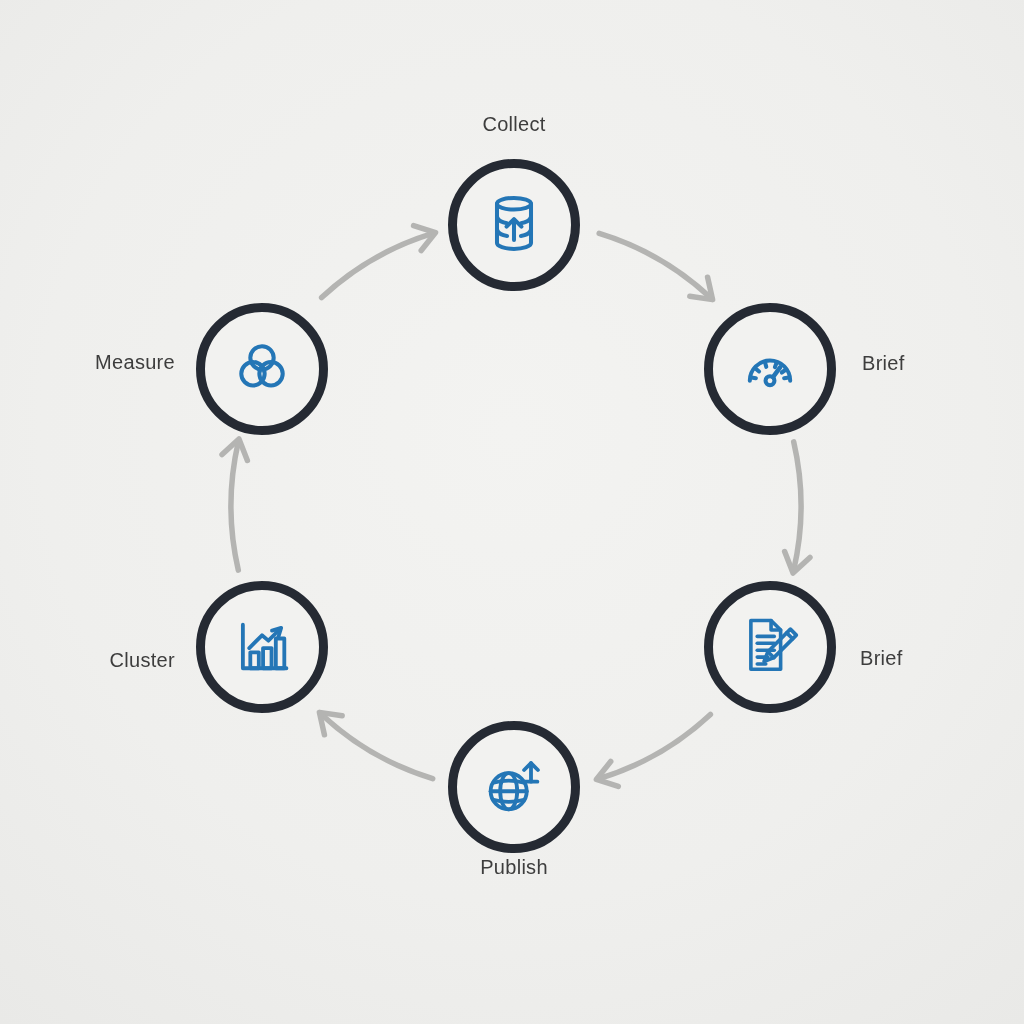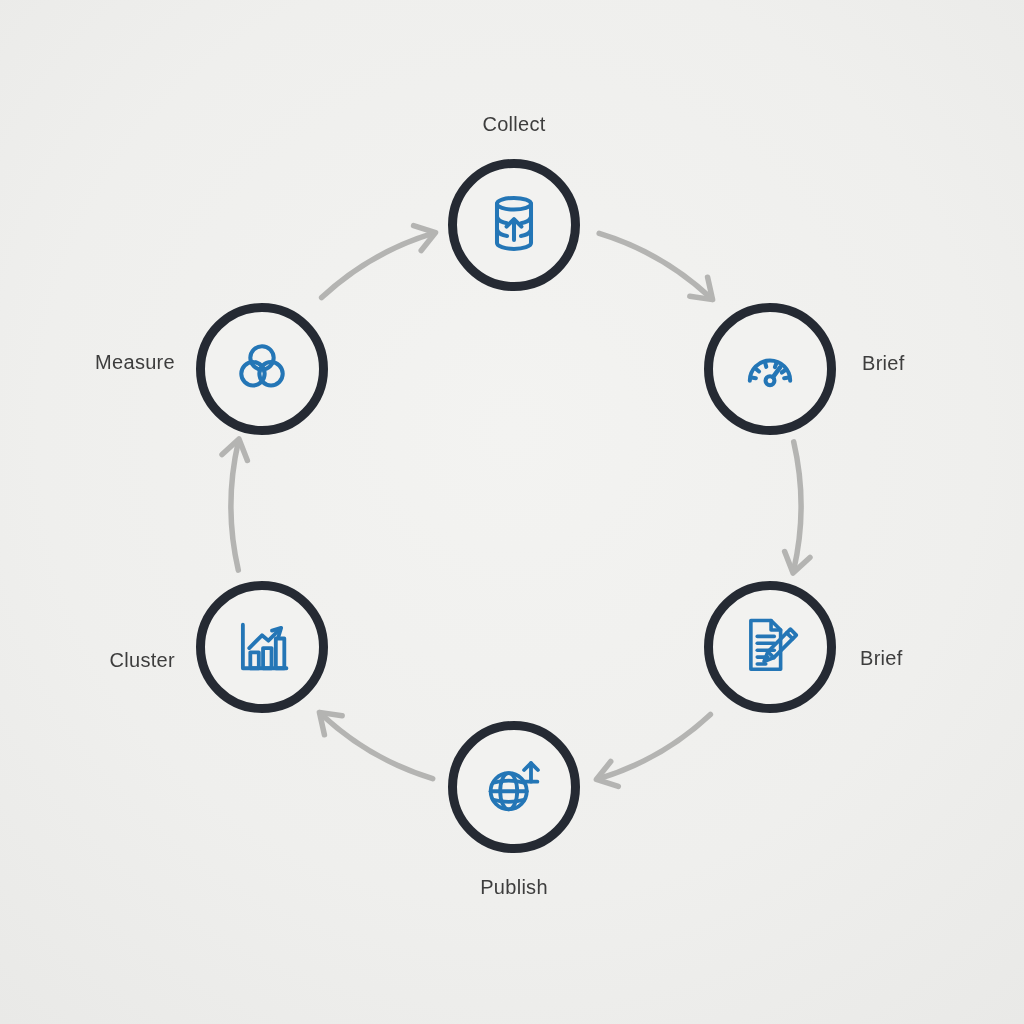--- a/index.html
+++ b/index.html
@@ -27,21 +27,21 @@
   .icon path,.icon circle,.icon ellipse,.icon line,.icon polyline{
     fill:none;stroke:#2476b6;stroke-linecap:round;stroke-linejoin:round;
   }
   .label{
     position:absolute;font-size:20px;color:#3d3d3d;line-height:34px;
     letter-spacing:0.3px;white-space:nowrap;
   }
   .label-collect{left:514px;top:107px;transform:translateX(-50%);}
   .label-score{left:862px;top:346px;}
   .label-brief{left:860px;top:641px;}
-  .label-publish{left:514px;top:870px;transform:translateX(-50%);text-align:center;}
+  .label-publish{left:514px;top:850px;transform:translateX(-50%);text-align:center;}
   .label-measure{right:849px;top:643px;}
   .label-cluster{right:849px;top:345px;}
 </style>
 </head>
 <body>
 
 <div class="canvas">
 
   <svg class="arrows" width="1024" height="1024" viewBox="0 0 1024 1024">
     <defs>

